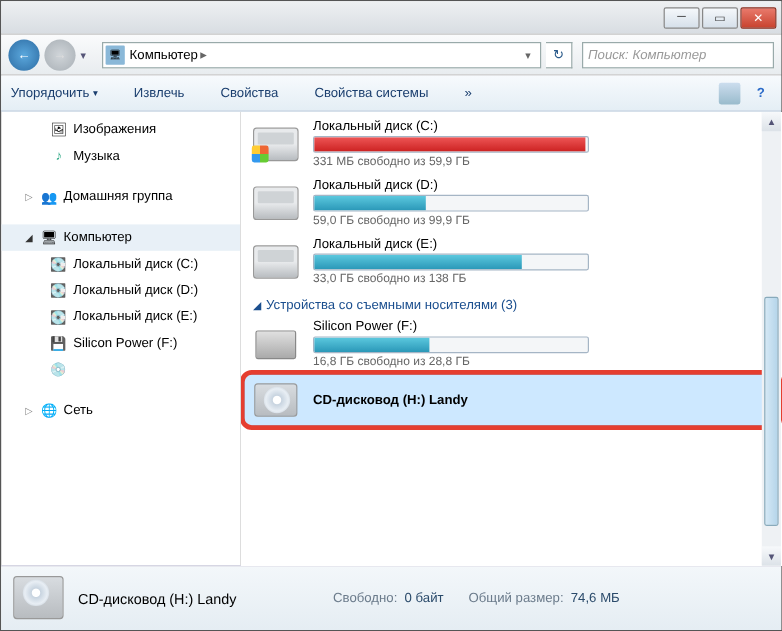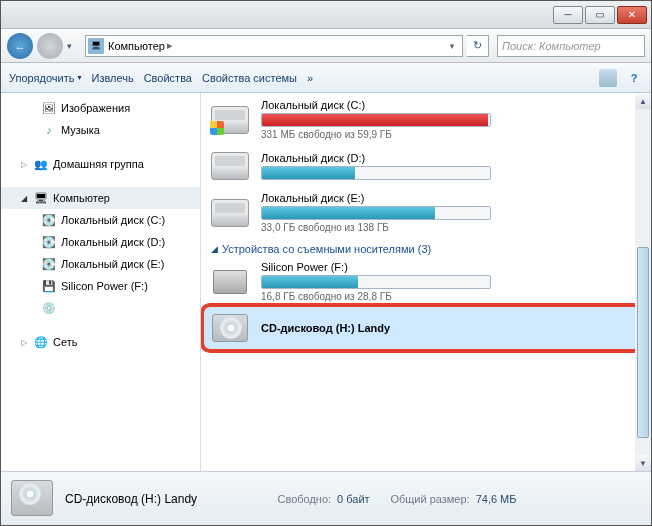--- a/index.html
+++ b/index.html
@@ -10,22 +10,22 @@
 .winbtn.close { background: linear-gradient(#e97a6c,#c8432f); color: #fff; border-color: #8b2e1f; }
 .navbar { height: 34px; background: linear-gradient(#fafbfc,#e8ecef); display: flex; align-items: center; padding: 0 6px; gap: 4px; border-bottom: 1px solid #bbb; }
 .navbtn { width: 26px; height: 26px; border-radius: 50%; display: flex; align-items: center; justify-content: center; background: radial-gradient(#5ba8dd,#2d6ca3); color: #fff; font-weight: bold; }
 .navbtn.disabled { background: radial-gradient(#d0d5d9,#a8afb5); color: #ddd; }
 .dropdown-arrow { width: 14px; color: #557; font-size: 9px; }
 .addressbar { flex: 1; height: 22px; border: 1px solid #9aa; background: #fff; display: flex; align-items: center; padding: 0 2px; }
 .addr-icon { width: 16px; height: 16px; background: #8ab8d8; margin-right: 4px; border-radius: 1px; display: flex; align-items: center; justify-content: center; font-size: 8px; }
 .addr-sep { color: #666; padding: 0 2px; }
 .addr-drop { width: 16px; text-align: center; color: #666; margin-left: auto; font-size: 9px; }
 .refresh { width: 22px; height: 22px; border: 1px solid #9aa; border-left: none; background: #fff; display: flex; align-items: center; justify-content: center; color: #2a5a8a; }
-.searchbox { width: 148px; height: 22px; border: 1px solid #9aa; background: #fff; margin-left: 4px; display: flex; align-items: center; padding: 0 4px; color: #999; font-style: italic; }
-.toolbar { height: 30px; background: linear-gradient(#f7fafd,#e4eef5); display: flex; align-items: center; padding: 0 8px; gap: 10px; border-bottom: 1px solid #bcd; justify-content: flex-end; }
+.searchbox { width: 160px; height: 22px; border: 1px solid #9aa; background: #fff; margin-left: 4px; display: flex; align-items: center; padding: 0 4px; color: #999; font-style: italic; }
+.toolbar { height: 30px; background: linear-gradient(#f7fafd,#e4eef5); display: flex; align-items: center; padding: 0 8px; gap: 30px; border-bottom: 1px solid #bcd; justify-content: flex-end; }
 .toolbtn { color: #1a3e6e; display: flex; align-items: center; gap: 3px; }
 .toolright { margin-left: auto; display: flex; gap: 8px; align-items: center; }
 .ticon { width: 18px; height: 18px; display: flex; align-items: center; justify-content: center; }
 .content { flex: 1; display: flex; overflow: hidden; }
 .sidebar { width: 200px; border-right: 1px solid #ddd; padding: 4px 0; overflow: hidden; }
 .tree-item { display: flex; align-items: center; padding: 3px 6px; gap: 4px; white-space: nowrap; }
 .tree-item.indent1 { padding-left: 20px; }
 .tree-item.indent2 { padding-left: 40px; }
 .tree-item.sel { background: #e8f0f7; }
 .arrow-r { color: #888; font-size: 8px; width: 8px; }
@@ -167,20 +167,21 @@
       </div>
       <div class="drive">
         <div class="drv-icon">
             <div class="hdd-icon"></div>
           </div>
         <div class="drv-info">
           <div class="drv-title">Локальный диск (D:)</div>
           <div class="drv-bar">
               <div class="drv-fill" style="width:41%"></div>
             </div>
+          <div class="drv-status">59,0 ГБ свободно из 99,9 ГБ</div>
         </div>
       </div>
       <div class="drive">
         <div class="drv-icon">
             <div class="hdd-icon"></div>
           </div>
         <div class="drv-info">
           <div class="drv-title">Локальный диск (E:)</div>
           <div class="drv-bar">
               <div class="drv-fill" style="width:76%"></div>

